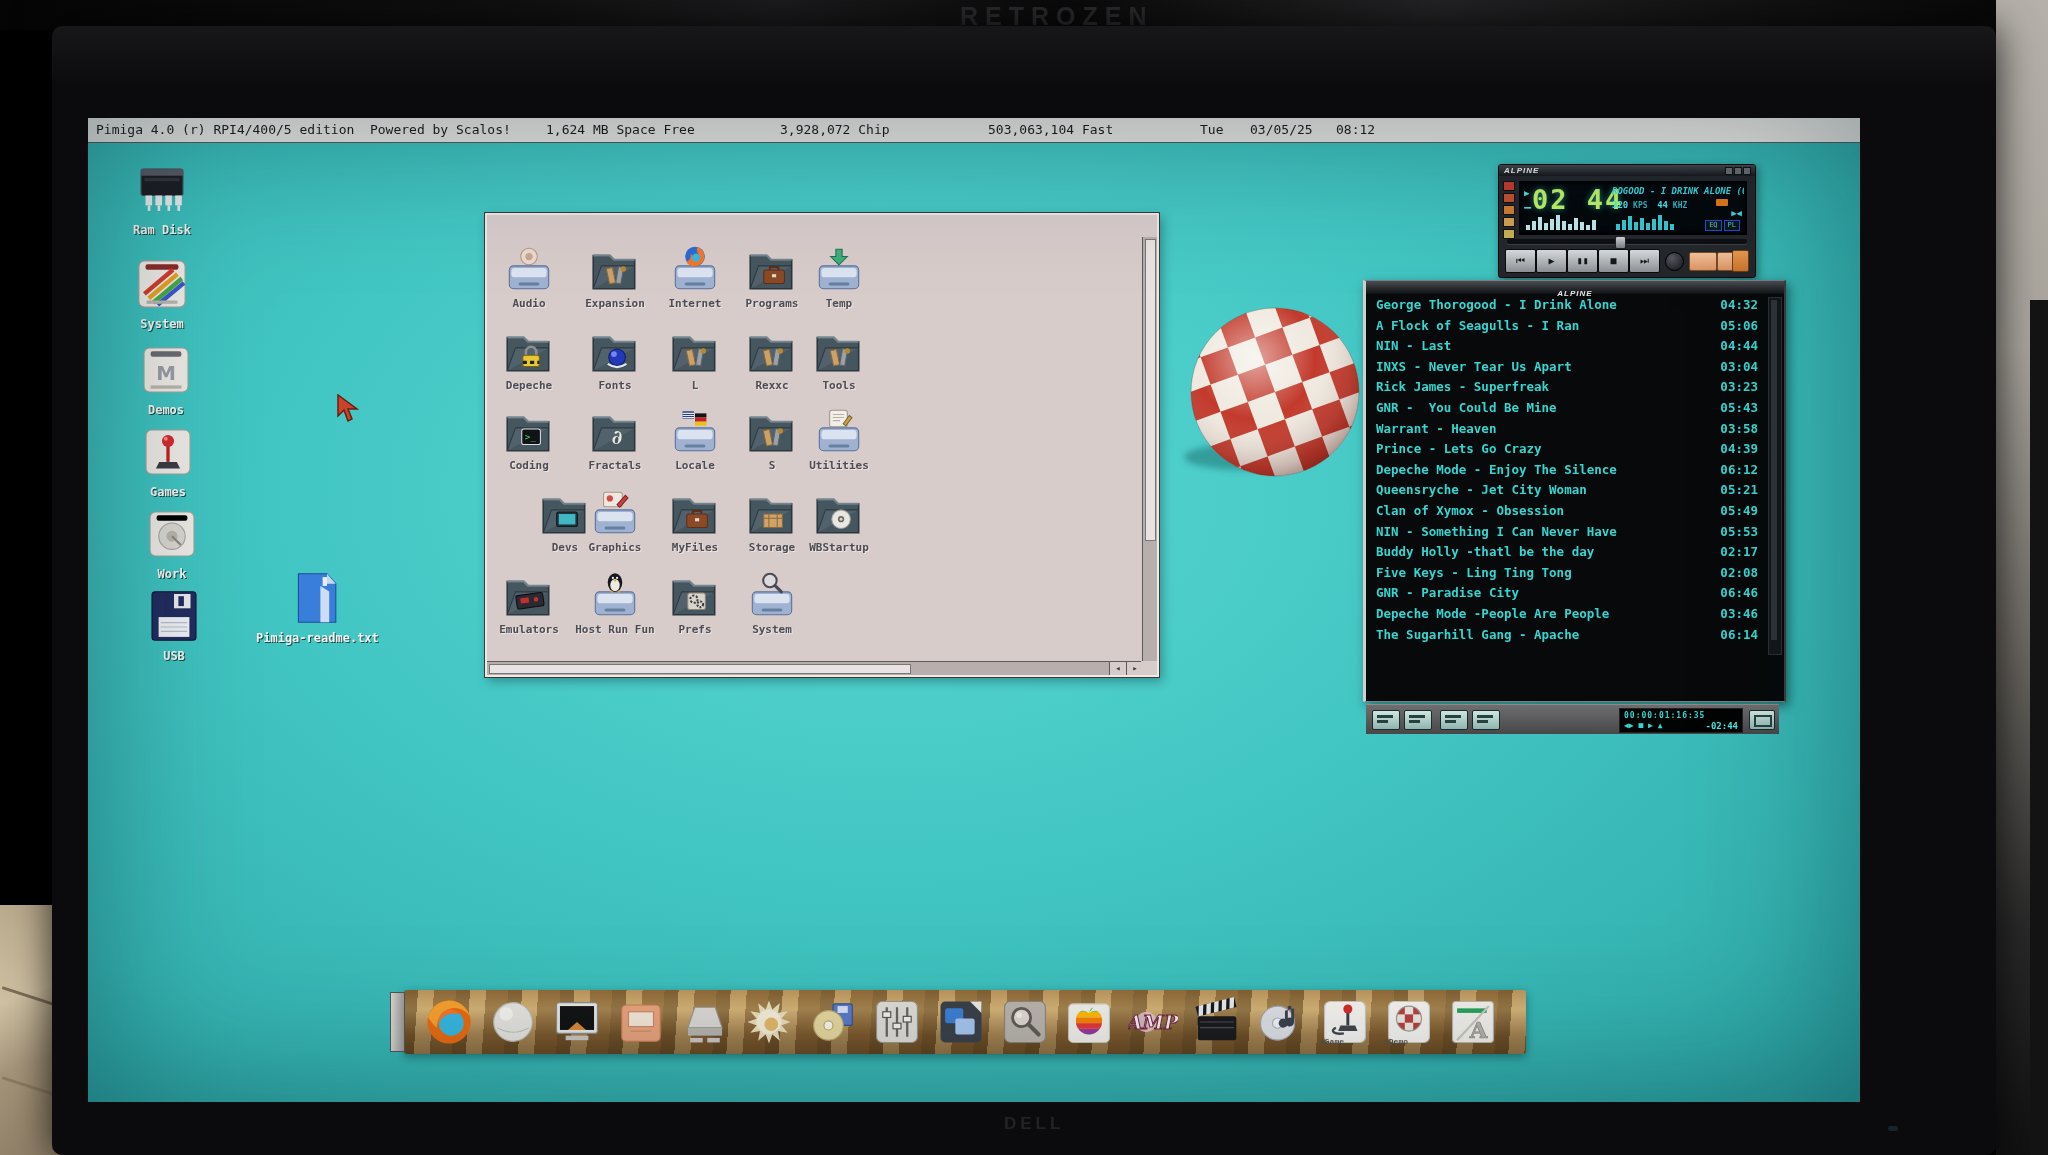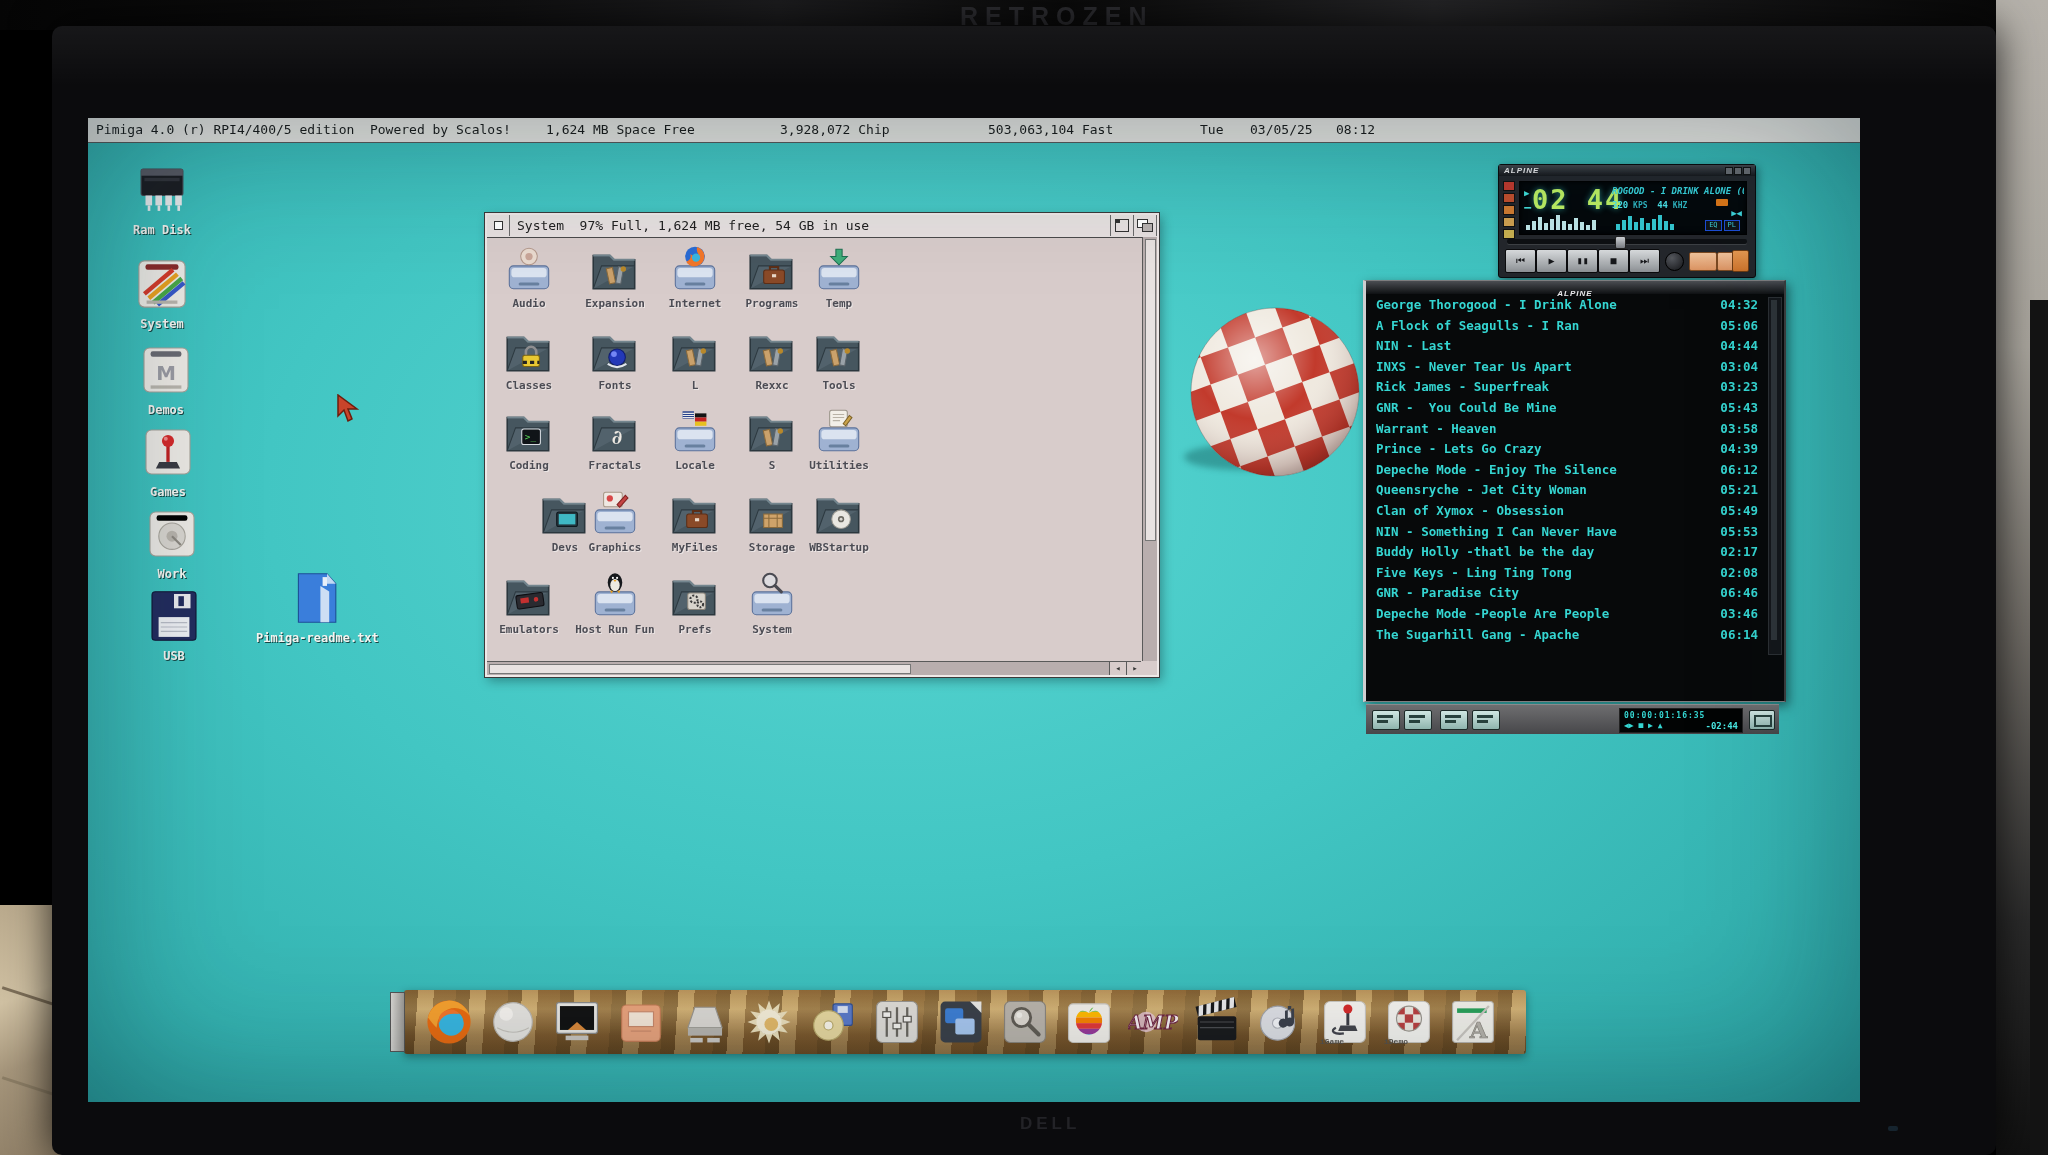--- a/index.html
+++ b/index.html
@@ -19,21 +19,21 @@
   #wall-right{left:1996px;top:0;width:52px;height:1155px;
     background:linear-gradient(180deg,#b5b1aa 0%,#a8a49c 30%,#6e6a64 55%,#2a2a2a 80%,#111 100%);}
   #wall-right-dark{left:2030px;top:300px;width:18px;height:855px;background:#141414;}
 
   
   #monitor{left:52px;top:26px;width:1944px;height:1129px;background:#0b0b0d;border-radius:10px;
     box-shadow:0 0 40px rgba(0,0,0,.8);}
   #monitor-gloss{left:0;top:0;width:100%;height:60px;border-radius:10px 10px 0 0;
     background:linear-gradient(180deg,rgba(255,255,255,.05),rgba(255,255,255,0));}
   #monitor-brand{left:952px;top:1088px;color:#232327;font-size:17px;letter-spacing:4px;
-    font-family:"Liberation Sans",sans-serif;font-weight:bold;margin-left:16px;}
+    font-family:"Liberation Sans",sans-serif;font-weight:bold;}
   #power-led{left:1836px;top:1100px;width:10px;height:5px;background:#16242e;border-radius:2px;}
 
   
   #screen{left:36px;top:92px;width:1772px;height:984px;overflow:hidden;
     background:radial-gradient(ellipse at 45% 38%, #58d6d2 0%, #42c6c3 45%, #35b4b2 78%, #2aa0a0 100%);}
   #vignette{left:0;top:0;width:1772px;height:984px;pointer-events:none;
     box-shadow:inset 0 0 160px rgba(0,30,40,.4);}
 
   
   #menubar{left:0;top:0;width:1828px;height:24px;background:#e9e7e3;
@@ -361,34 +361,20 @@
               <rect x="203" y="87" width="29" height="29" fill="#c23a2c"></rect>
               <rect x="203" y="145" width="29" height="29" fill="#c23a2c"></rect>
               <rect x="203" y="203" width="29" height="29" fill="#c23a2c"></rect>
             </g>
       <circle cx="87" cy="87" r="84" fill="url(#ballShade)"></circle>
     </g>
     <circle cx="87" cy="87" r="84" fill="none" stroke="rgba(40,20,20,0.25)"></circle>
   </svg></div>
 
     <div id="sys-window" class="abs">
-      <div id="sys-titlebar" class="abs">
-        <div id="gad-close" class="wgadget">
-            <div class="dot"></div>
-          </div>
-        <span id="sys-title">System  97% Full, 1,624 MB free, 54 GB in use</span>
-        <div id="gad-zoom" class="wgadget">
-            <div class="o"></div>
-            <div class="i"></div>
-          </div>
-        <div id="gad-depth" class="wgadget">
-            <div class="a"></div>
-            <div class="b"></div>
-          </div>
-      </div>
       <div id="sys-body" class="abs">
           <div class="win-icon" style="left: 0px; top: 8px;">
             <div><svg width="56" height="48" viewBox="0 0 54 46">
     <rect x="8" y="20" width="38" height="22" rx="4" fill="#9fb2d2" stroke="#59709a"></rect>
     <rect x="10" y="22" width="34" height="9" rx="3" fill="#dbe3f0"></rect>
     <rect x="17" y="36" width="20" height="3" rx="1.5" fill="#68809f"></rect>
     <g>
                   <circle cx="27" cy="11" r="8" fill="#e9dacf" stroke="#b3988b"></circle>
                   <circle cx="27" cy="11" r="3.5" fill="#c9a598"></circle>
                 </g>
@@ -451,21 +437,21 @@
             <div><svg width="56" height="48" viewBox="0 0 54 46">
     <path d="M6 10 L22 10 L26 14 L46 14 L46 42 L6 42 Z" fill="#46565f" stroke="#2b373e" stroke-width="1.5"></path>
     <path d="M6 10 L22 10 L26 14 L46 14" fill="none" stroke="#74868f" stroke-width="2"></path>
     <path d="M6 42 L14 20 L46 20" fill="#54646e" stroke="#2b373e" stroke-width="1" opacity="0.9"></path>
     <g transform="translate(2,18)">
                   <path d="M22 9 v-3 a5 5 0 0 1 10 0 v3" fill="none" stroke="#8e8e90" stroke-width="2.5"></path>
                   <rect x="19" y="9" width="16" height="11" rx="2" fill="#e8c832" stroke="#7a6414"></rect>
                   <path d="M19 16 h16" stroke="#222" stroke-width="3" stroke-dasharray="4 3"></path>
                 </g>
               </svg></div>
-               <div class="lbl">Classes</div>
+               <div class="lbl">Depeche</div>
           </div>
           <div class="win-icon" style="left: 86px; top: 90px;">
             <div><svg width="56" height="48" viewBox="0 0 54 46">
     <path d="M6 10 L22 10 L26 14 L46 14 L46 42 L6 42 Z" fill="#46565f" stroke="#2b373e" stroke-width="1.5"></path>
     <path d="M6 10 L22 10 L26 14 L46 14" fill="none" stroke="#74868f" stroke-width="2"></path>
     <path d="M6 42 L14 20 L46 20" fill="#54646e" stroke="#2b373e" stroke-width="1" opacity="0.9"></path>
     <g transform="translate(2,18)">
                   <circle cx="27" cy="11" r="8" fill="#2338b8" stroke="#101c6e"></circle>
                   <circle cx="24" cy="8" r="2.8" fill="#8294ff" opacity="0.85"></circle>
                   <path d="M18 17.5 q9 6 18 0" stroke="#e2e6ee" stroke-width="2" fill="none"></path>

